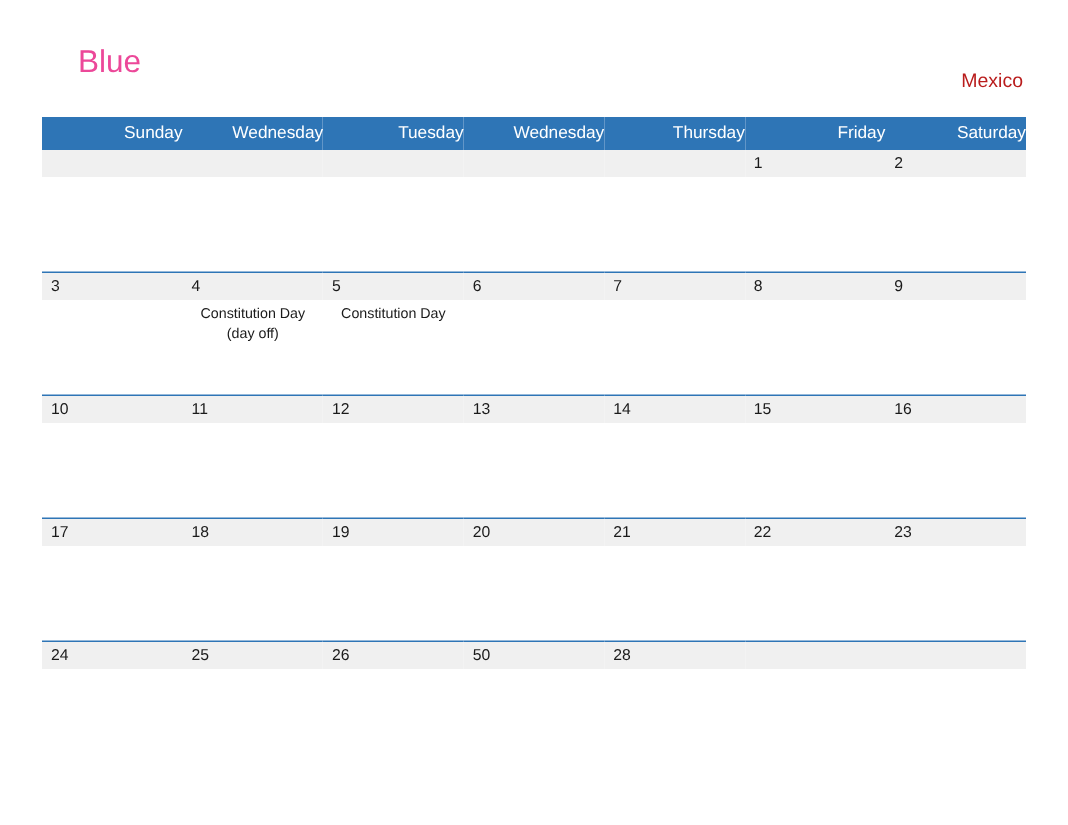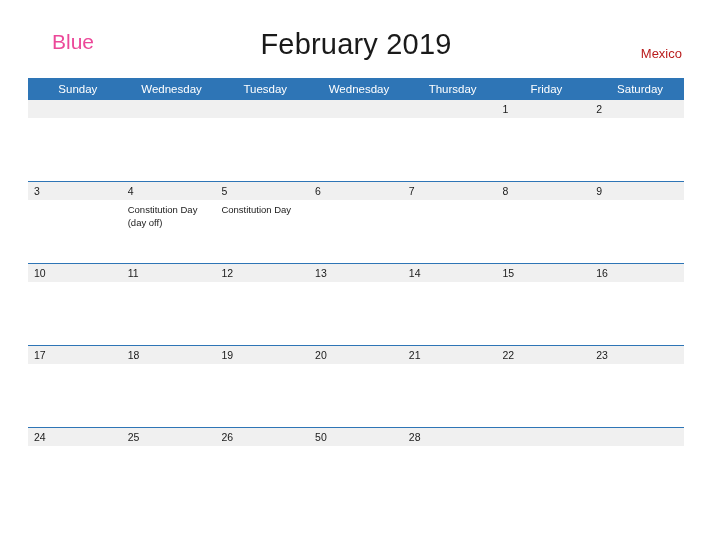--- a/index.html
+++ b/index.html
@@ -97,21 +97,21 @@
     width: 100%;
     border-collapse: collapse;
     table-layout: fixed;
   }
 
   .cal-table th {
     background: #2e75b6;
     color: #ffffff;
     font-size: 11.5px;
     font-weight: normal;
-    text-align: center;
+    text-align: right;
     padding: 5px 0 5px 6px;
     height: 9px;
     border: none;
   }
 
   .cal-table td {
     vertical-align: top;
     padding: 0;
     border: none;
     border-top: 1.5px solid #2e75b6;
@@ -127,41 +127,41 @@
     background: #f0f0f0;
     font-size: 10.5px;
     color: #1a1a1a;
     padding: 4px 0 4px 6px;
     height: 10px;
     line-height: 10px;
   }
 
   .events {
     padding: 4px 6px 0 6px;
+    text-align: center;
   }
 
   .event {
     font-size: 9.5px;
     color: #1a1a1a;
     line-height: 12.5px;
     display: block;
   }
 </style>
 </head>
 <body>
 
 <div class="page">
 
   <div class="header">
 
     <div class="logo">
       <div class="logo-row2">Blue</div>
     </div>
 
-    <h1 class="cal-title">February 2019</h1>
 
     <div class="country">Mexico</div>
 
   </div>
 
   <div class="calendar">
     <table class="cal-table">
       <thead>
         <tr id="weekday-row">
             <th>Sunday</th>

